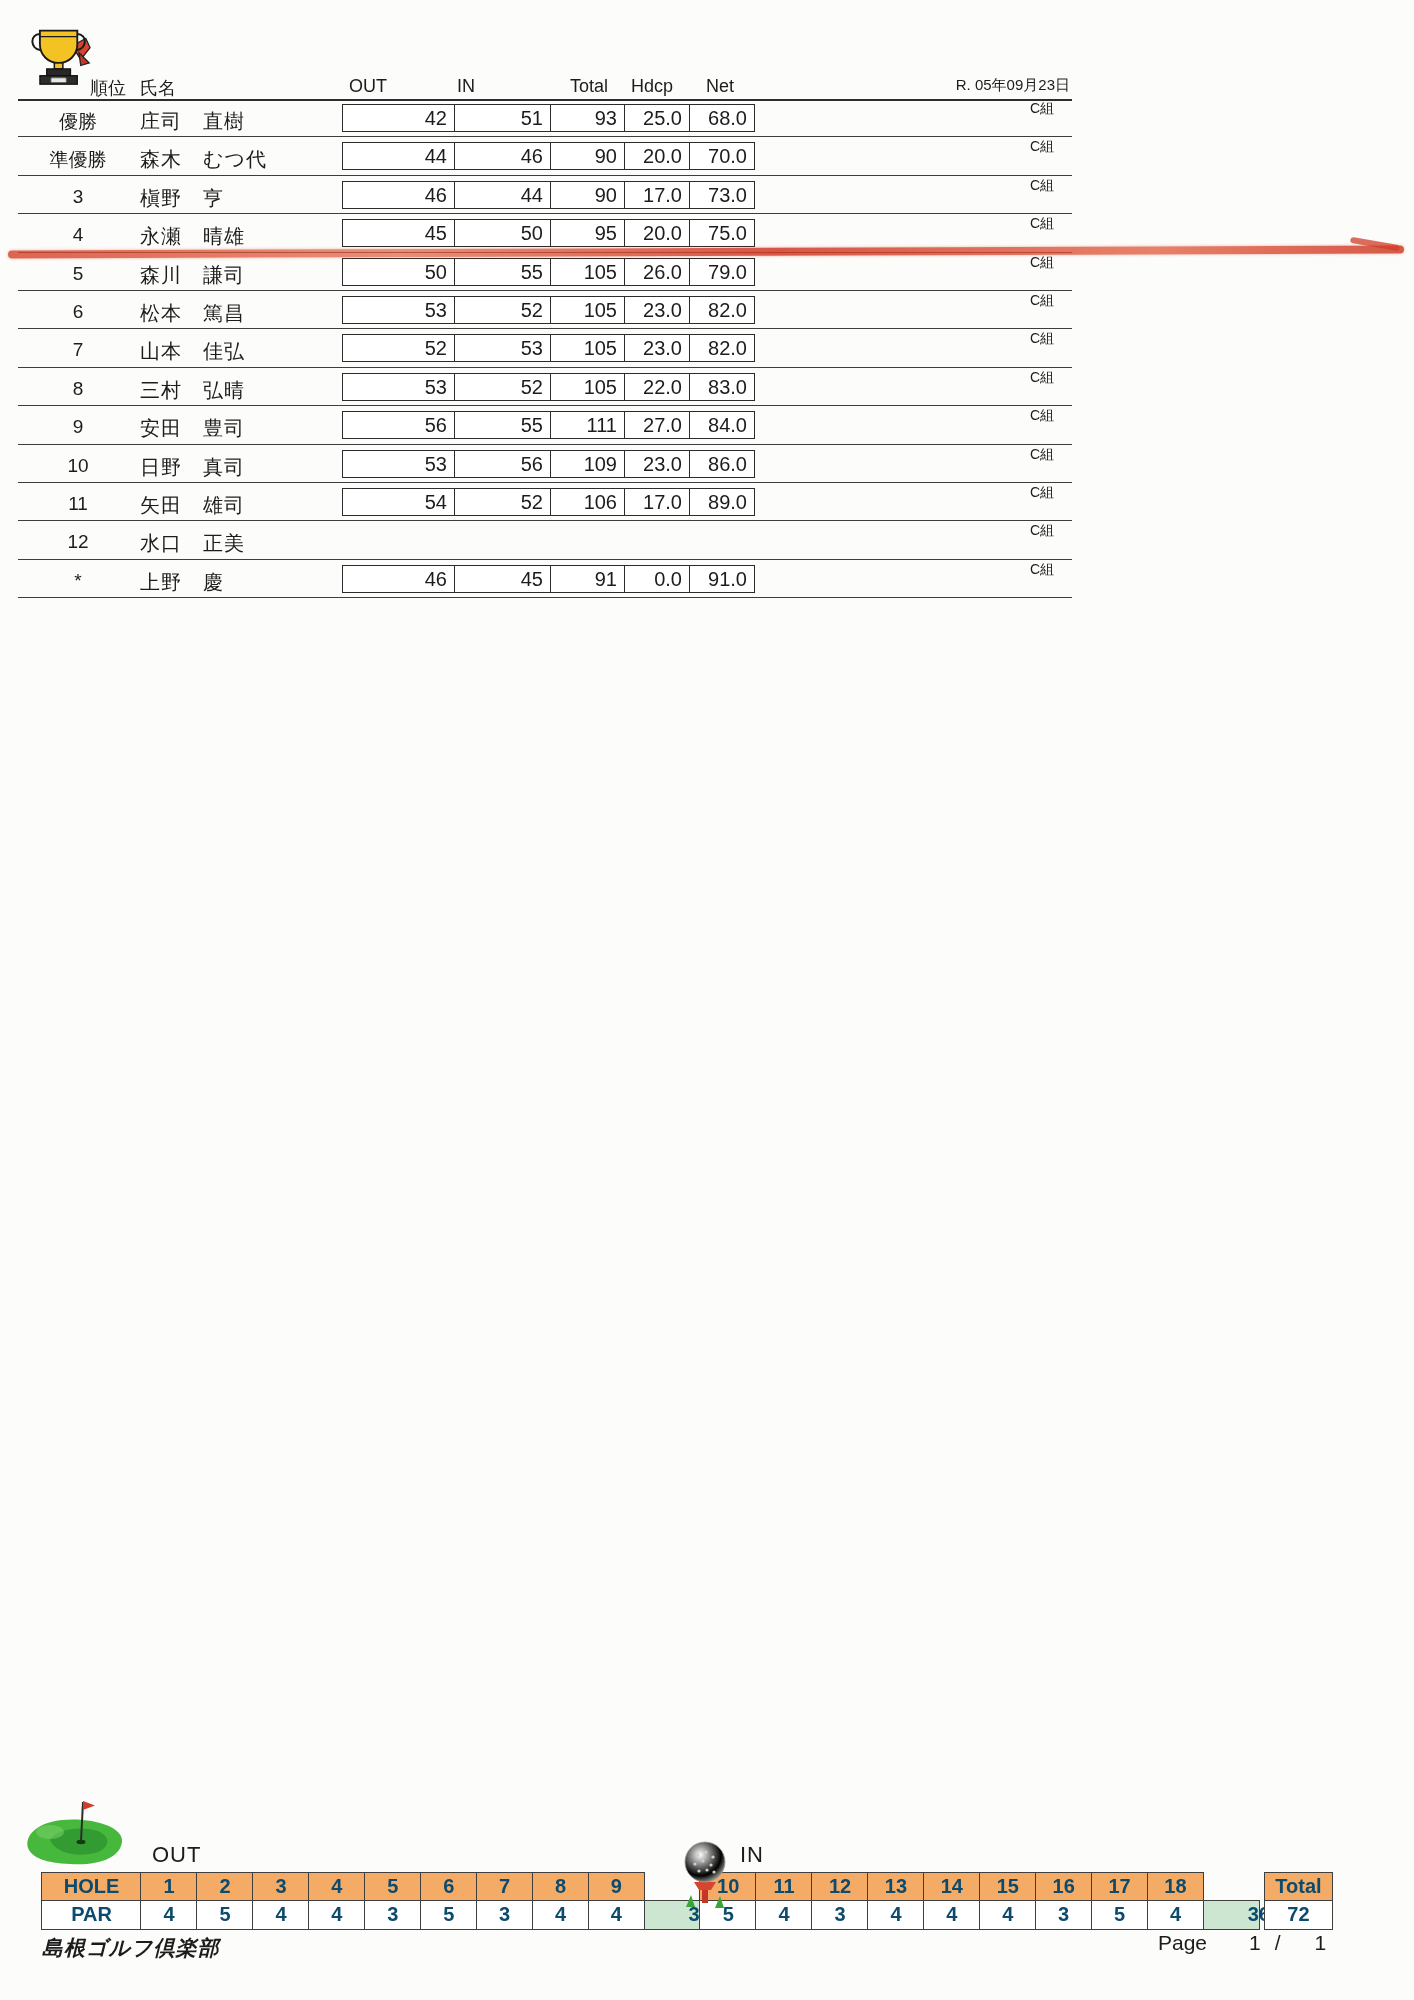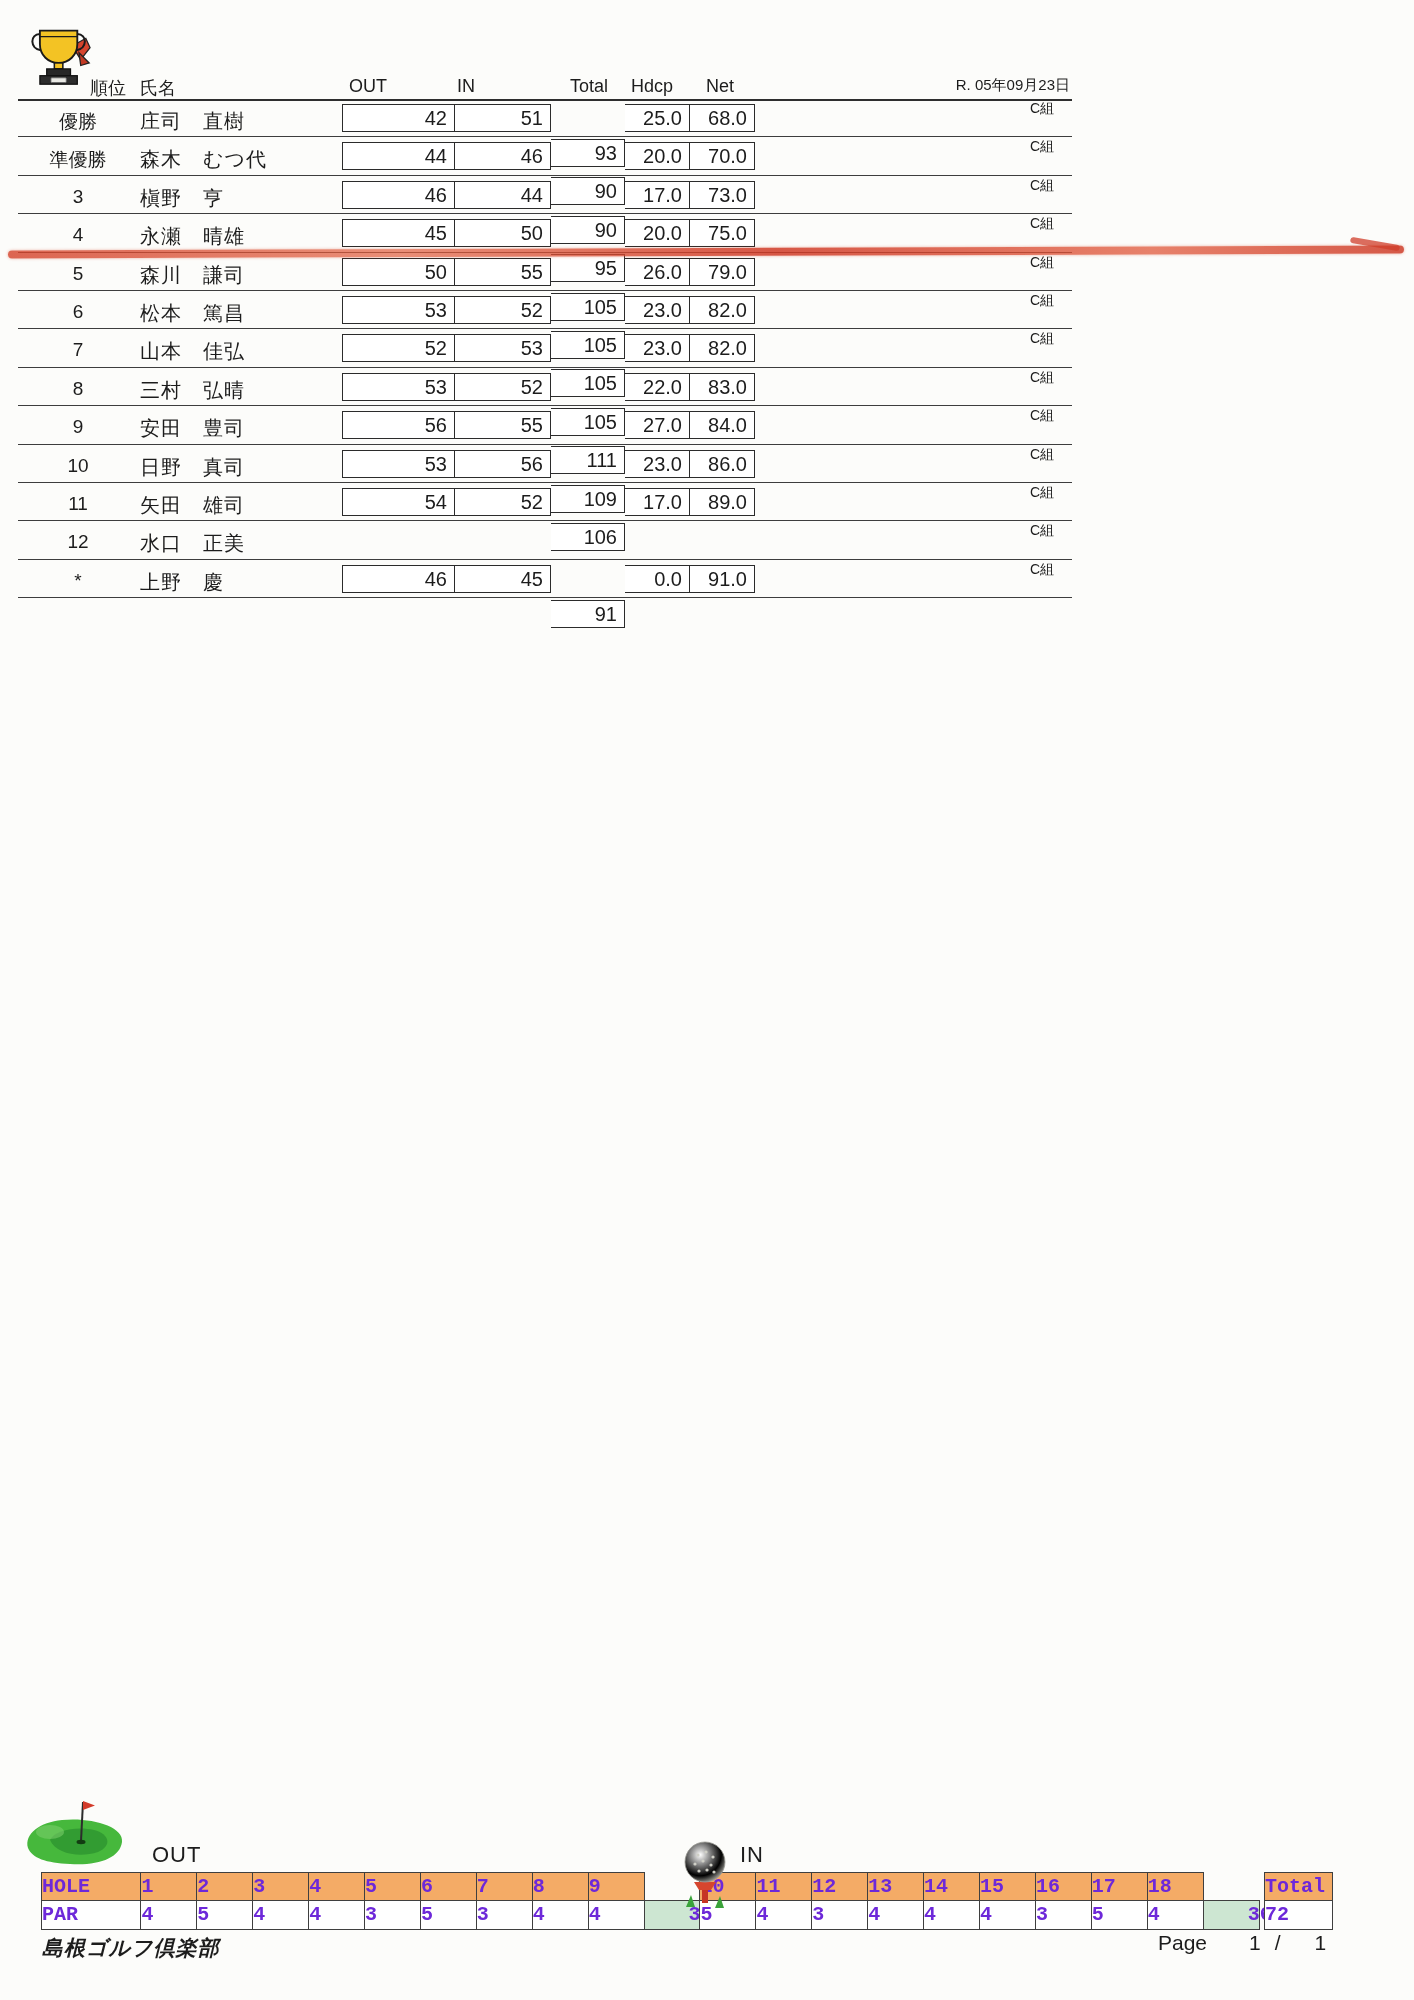--- a/index.html
+++ b/index.html
@@ -28,43 +28,43 @@
   .rrow{position:relative;height:38.4px;}
   .rrow::after{content:'';position:absolute;left:0;right:0;bottom:0;
                border-bottom:1.5px solid #3d3d3d;}
   .rank{position:absolute;left:12px;width:96px;top:10px;text-align:center;font-size:19px;}
   .pname{position:absolute;left:122px;top:9px;font-size:20px;letter-spacing:1px;}
   .grp{position:absolute;left:1012px;top:1px;font-size:14px;}
   .cells{position:absolute;left:324px;top:5px;height:28px;display:flex;}
   .cell{box-sizing:border-box;height:28px;border:1.6px solid #2b2b2b;border-left-width:0;
         text-align:right;padding:1px 7px 0 0;font-size:20px;line-height:25px;background:#fff;}
   .cell:first-child{border-left-width:1.6px;}
-  .c-out{width:113px;text-align:right;} .c-in{width:96px;} .c-total{width:74px;margin-top:35px;}
+  .c-out{width:113px;text-align:right;} .c-in{width:96px;} .c-total{width:74px;}
   .c-hdcp{width:65px;} .c-net{width:65px;}
 
   
   .red-line{position:absolute;left:8px;top:248px;width:1396px;height:8px;border-radius:4px;
       background:linear-gradient(90deg,rgba(213,68,44,.82),rgba(226,95,63,.7) 28%,
                  rgba(208,58,38,.85) 55%,rgba(224,88,58,.75) 82%,rgba(206,60,40,.85));
       box-shadow:0 0 3px rgba(214,70,45,.45);transform:rotate(-.2deg);z-index:5;}
   .red-hook{position:absolute;left:1350px;top:241px;width:50px;height:6px;border-radius:4px;
       background:rgba(208,62,42,.75);transform:rotate(10deg);z-index:5;}
 
   
   .green-icon{position:absolute;left:20px;top:1796px;width:110px;height:78px;z-index:2;}
   .ball-icon{position:absolute;left:682px;top:1836px;width:46px;height:76px;z-index:3;}
   .out-label{position:absolute;left:152px;top:1842px;font-size:22px;letter-spacing:1px;}
   .in-label{position:absolute;left:740px;top:1842px;font-size:22px;letter-spacing:1px;}
 
   .ct{position:absolute;left:41px;top:1872px;z-index:1;}
   .ct-row{display:flex;height:30px;}
   .ct-row + .ct-row{margin-top:-1.6px;}
   .ct-cell{box-sizing:border-box;width:57.5px;height:30px;border:1.6px solid #3f3f3f;
-           margin-left:-1.6px;font-weight:bold;font-size:20px;
-           line-height:27px;color:#6d28d9;background:#fff;font-family:Liberation Mono, monospace;}
+           margin-left:-1.6px;text-align:center;font-weight:bold;font-size:20px;
+           line-height:27px;color:#0c4a6e;background:#fff;}
   .ct-cell:first-child{margin-left:0;}
   .ct-cell.label{width:101px;}
   .ct-cell.orange{background:#f4ab66;}
   .ct-cell.green{background:#cde6d2;padding-left:44px;}
   .ct-cell.spacer{border-color:transparent;background:transparent;}
   .ct-cell.gapcell{width:7px;border-color:transparent;background:transparent;}
   .ct-cell.total{width:69px;}
 
   .club{position:absolute;left:42px;top:1934px;font-size:21px;font-style:italic;
         font-weight:bold;letter-spacing:1px;}

